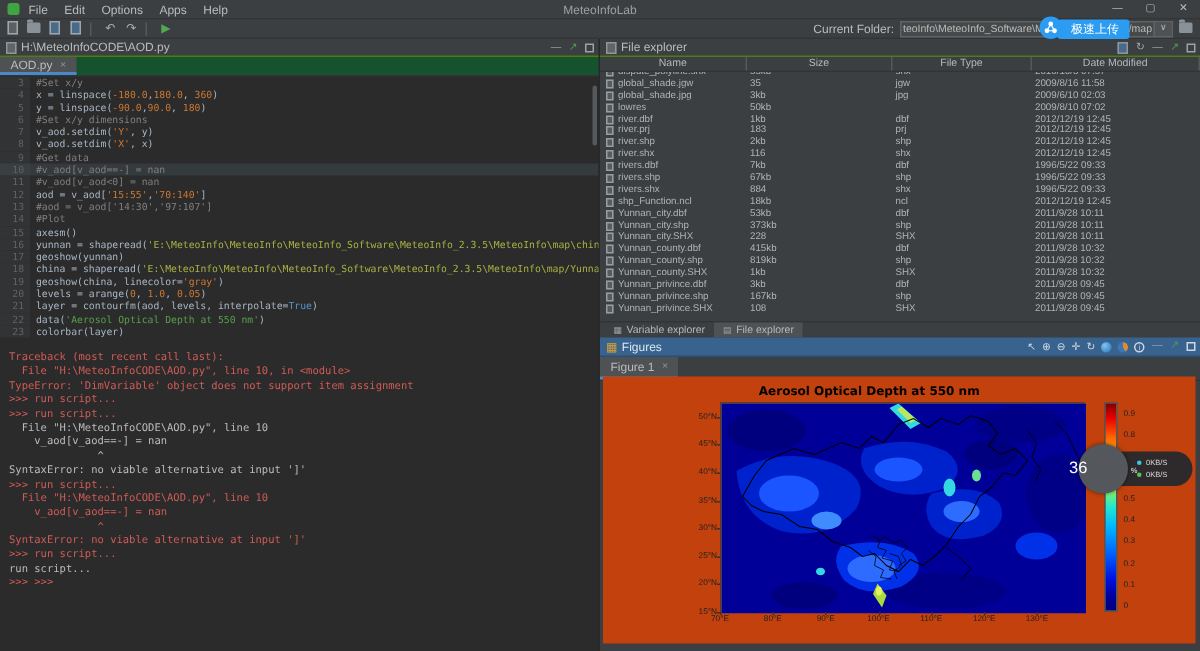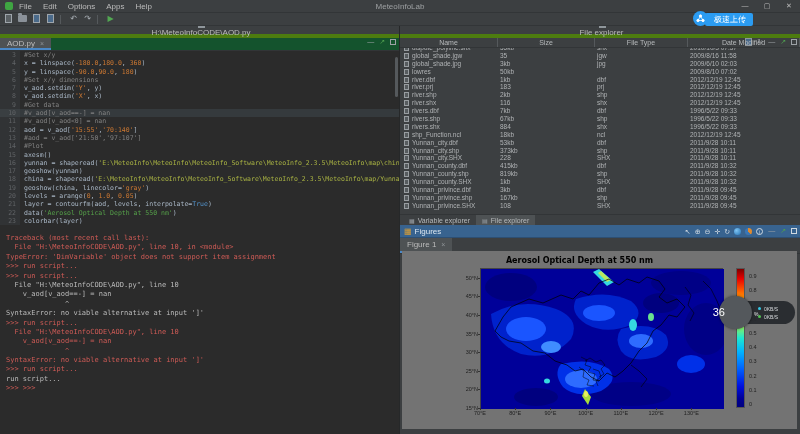--- a/index.html
+++ b/index.html
@@ -29,21 +29,21 @@
   .cf-group { margin-left:auto; display:flex; align-items:center; margin-right:4px; }
   .cf-label { font-size:8px; color:#bbbbbb; margin-right:4px; }
   .cf-combo { width:182px; height:11px; background:#45494a; border:1px solid #5e6365;
     display:flex; align-items:center; font-size:7px; color:#bbbbbb; overflow:hidden; white-space:nowrap; }
   .cf-combo .frag { padding:0 1px; }
   .cf-combo .gap { flex:1; }
   .cf-caret { width:12px; height:11px; background:#4e5254; color:#bbb; font-size:6px; text-align:center; line-height:11px; border-left:1px solid #5e6365; }
 
   
   .panel-header { height:12px; background:#3c3f41; display:flex; align-items:center;
-    border-bottom:4px solid #4d7c0f; font-size:8px; color:#bbbbbb;flex-direction:column; }
+    border-bottom:1px solid #4d7c0f; font-size:8px; color:#bbbbbb; }
   .panel-header .ph-title { margin-left:3px; }
   .ph-icons { margin-left:auto; display:flex; align-items:center; margin-right:3px; }
   .ph-ico { font-size:7px; color:#9da2a6; margin-left:5px; line-height:10px; }
   .ph-ico.green { color:#4f9e4f; }
   .ph-ico.sq { width:6px; height:6px; border:1px solid #9da2a6; }
   .mini-page { width:7px; height:8px; background:#5f6568; border:1px solid #8f969b; margin-left:4px; }
 
   
   .editor-panel { position:absolute; left:0; top:26px; width:400px; height:206px; background:#2b2b2b; border-right:1px solid #262829; }
   .tabbar { height:13px; background:#14532d; display:flex; border-bottom:1px solid #323537; }
@@ -87,21 +87,21 @@
   
   .fig-panel { position:absolute; left:400px; top:225px; width:400px; height:209px; background:#3c3f41; }
   .fig-header { height:13px; background:#38638f; display:flex; align-items:center; font-size:8px; color:#dbe6f0; border-bottom:1px solid #2d4f73; }
   .fig-header .fh-ico { color:#e0a030; font-size:8px; margin:0 3px 0 4px; }
   .fig-tools { margin-left:auto; display:flex; align-items:center; margin-right:3px; }
   .ft-ico { font-size:7px; color:#cfd8e0; margin-left:4px; line-height:11px; }
   .globe-ico { width:7px; height:7px; border-radius:50%; background:radial-gradient(circle at 35% 35%, #7ec3f2, #2573b5); margin-left:4px; }
   .pie-ico { width:7px; height:7px; border-radius:50%; background:conic-gradient(#e08a2e 0 40%, #3b77b5 40% 100%); margin-left:4px; }
   .info-ico { width:7px; height:7px; border-radius:50%; border:1px solid #cfd8e0; color:#cfd8e0; font-size:5px; text-align:center; line-height:6px; margin-left:4px; }
   .fig-tabbar { height:16px; background:#3c3f41; display:flex; border-bottom:1px solid #323537; }
-  .plot-area { position:absolute; left:2px; top:26px; right:3px; bottom:5px; background:#737373;padding-left:40px; }
+  .plot-area { position:absolute; left:2px; top:26px; right:3px; bottom:5px; background:#c2410c;padding-left:40px; }
   .plot-title { position:absolute; left:0; right:40px; top:5px; text-align:center;
     font-size:8px; font-weight:bold; color:#000; font-family:"DejaVu Sans", sans-serif; }
   .map-box { position:absolute; left:78px; top:17px; width:243px; height:140px; border:1px solid #444; }
   .ytick { position:absolute; width:26px; text-align:right; font-size:5.5px; color:#222; right: none; }
   .xtick { position:absolute; width:24px; text-align:center; font-size:5.5px; color:#222; }
   .tickmark { position:absolute; background:#333; }
   .cbar { position:absolute; left:334px; top:17px; width:9px; height:140px; border:1px solid #555;
     background:linear-gradient(to bottom,#7f0000 0%,#e80000 7%,#ff6a00 17%,#ffc800 27%,#f2f22e 34%,#8cf060 42%,#1ee8d0 50%,#00b4ff 60%,#0064ff 72%,#0010e0 85%,#000096 94%,#00007f 100%); }
   .cblabel { position:absolute; left:347px; font-size:5.5px; color:#222; }
 
@@ -150,20 +150,32 @@
       <div class="doc-shape" style="background:#4a6a8a;"></div>
     </div>
   <div class="tb-ico">
       <div class="doc-shape" style="background:#4a6a8a;"></div>
     </div>
   <div class="tb-sep"></div>
   <div class="tb-ico glyph-ico">↶</div>
   <div class="tb-ico glyph-ico">↷</div>
   <div class="tb-sep"></div>
   <div class="tb-ico run-ico">▶</div>
+  <div class="cf-group">
+    <span class="cf-label">Current Folder:</span>
+    <div class="cf-combo">
+      <span class="frag">teoInfo\MeteoInfo_Software\Meteo</span>
+      <span class="gap"></span>
+      <span class="frag">nfo/map</span>
+      <span class="cf-caret">∨</span>
+    </div>
+    <div class="tb-ico">
+        <div class="folder-shape"></div>
+      </div>
+  </div>
 </div>
 
 <div class="editor-panel">
   <div class="panel-header">
     <div class="mini-page"></div>
     <span class="ph-title">H:\MeteoInfoCODE\AOD.py</span>
     <div class="ph-icons">
       <span class="ph-ico">—</span>
       <span class="ph-ico green">↗</span>
       <span class="ph-ico sq"></span>
@@ -180,21 +192,21 @@
   <div class="code-line"><span class="ln">3</span><span class="ct"><span class="tk-c">#Set x/y</span></span></div>
       <div class="code-line"><span class="ln">4</span><span class="ct"><span class="tk-d">x = linspace(</span><span class="tk-n">-180.0</span><span class="tk-d">,</span><span class="tk-n">180.0</span><span class="tk-d">, </span><span class="tk-n">360</span><span class="tk-d">)</span></span></div>
       <div class="code-line"><span class="ln">5</span><span class="ct"><span class="tk-d">y = linspace(</span><span class="tk-n">-90.0</span><span class="tk-d">,</span><span class="tk-n">90.0</span><span class="tk-d">, </span><span class="tk-n">180</span><span class="tk-d">)</span></span></div>
       <div class="code-line"><span class="ln">6</span><span class="ct"><span class="tk-c">#Set x/y dimensions</span></span></div>
       <div class="code-line"><span class="ln">7</span><span class="ct"><span class="tk-d">v_aod.setdim(</span><span class="tk-o">'Y'</span><span class="tk-d">, y)</span></span></div>
       <div class="code-line"><span class="ln">8</span><span class="ct"><span class="tk-d">v_aod.setdim(</span><span class="tk-o">'X'</span><span class="tk-d">, x)</span></span></div>
       <div class="code-line"><span class="ln">9</span><span class="ct"><span class="tk-c">#Get data</span></span></div>
       <div class="code-line cur"><span class="ln">10</span><span class="ct"><span class="tk-c">#v_aod[v_aod==-] = nan</span></span></div>
       <div class="code-line"><span class="ln">11</span><span class="ct"><span class="tk-c">#v_aod[v_aod&lt;0] = nan</span></span></div>
       <div class="code-line"><span class="ln">12</span><span class="ct"><span class="tk-d">aod = v_aod[</span><span class="tk-o">'15:55'</span><span class="tk-d">,</span><span class="tk-o">'70:140'</span><span class="tk-d">]</span></span></div>
-      <div class="code-line"><span class="ln">13</span><span class="ct"><span class="tk-c">#aod = v_aod['21:50','97:107']</span></span></div>
+      <div class="code-line"><span class="ln">13</span><span class="ct"><span class="tk-c">#aod = v_aod['14:30','97:107']</span></span></div>
       <div class="code-line"><span class="ln">14</span><span class="ct"><span class="tk-c">#Plot</span></span></div>
       <div class="code-line"><span class="ln">15</span><span class="ct"><span class="tk-d">axesm()</span></span></div>
       <div class="code-line"><span class="ln">16</span><span class="ct"><span class="tk-d">yunnan = shaperead(</span><span class="tk-s">'E:\MeteoInfo\MeteoInfo\MeteoInfo_Software\MeteoInfo_2.3.5\MeteoInfo\map\china.shp'</span></span></div>
       <div class="code-line"><span class="ln">17</span><span class="ct"><span class="tk-d">geoshow(yunnan)</span></span></div>
       <div class="code-line"><span class="ln">18</span><span class="ct"><span class="tk-d">china = shaperead(</span><span class="tk-s">'E:\MeteoInfo\MeteoInfo\MeteoInfo_Software\MeteoInfo_2.3.5\MeteoInfo\map/Yunnan_city.shp'</span></span></div>
       <div class="code-line"><span class="ln">19</span><span class="ct"><span class="tk-d">geoshow(china, linecolor=</span><span class="tk-o">'gray'</span><span class="tk-d">)</span></span></div>
       <div class="code-line"><span class="ln">20</span><span class="ct"><span class="tk-d">levels = arange(</span><span class="tk-n">0</span><span class="tk-d">, </span><span class="tk-n">1.0</span><span class="tk-d">, </span><span class="tk-n">0.05</span><span class="tk-d">)</span></span></div>
       <div class="code-line"><span class="ln">21</span><span class="ct"><span class="tk-d">layer = contourfm(aod, levels, interpolate=</span><span class="tk-b">True</span><span class="tk-d">)</span></span></div>
       <div class="code-line"><span class="ln">22</span><span class="ct"><span class="tk-d">data(</span><span class="tk-g">'Aerosol Optical Depth at 550 nm'</span><span class="tk-d">)</span></span></div>
       <div class="code-line"><span class="ln">23</span><span class="ct"><span class="tk-d">colorbar(layer)</span></span></div>

